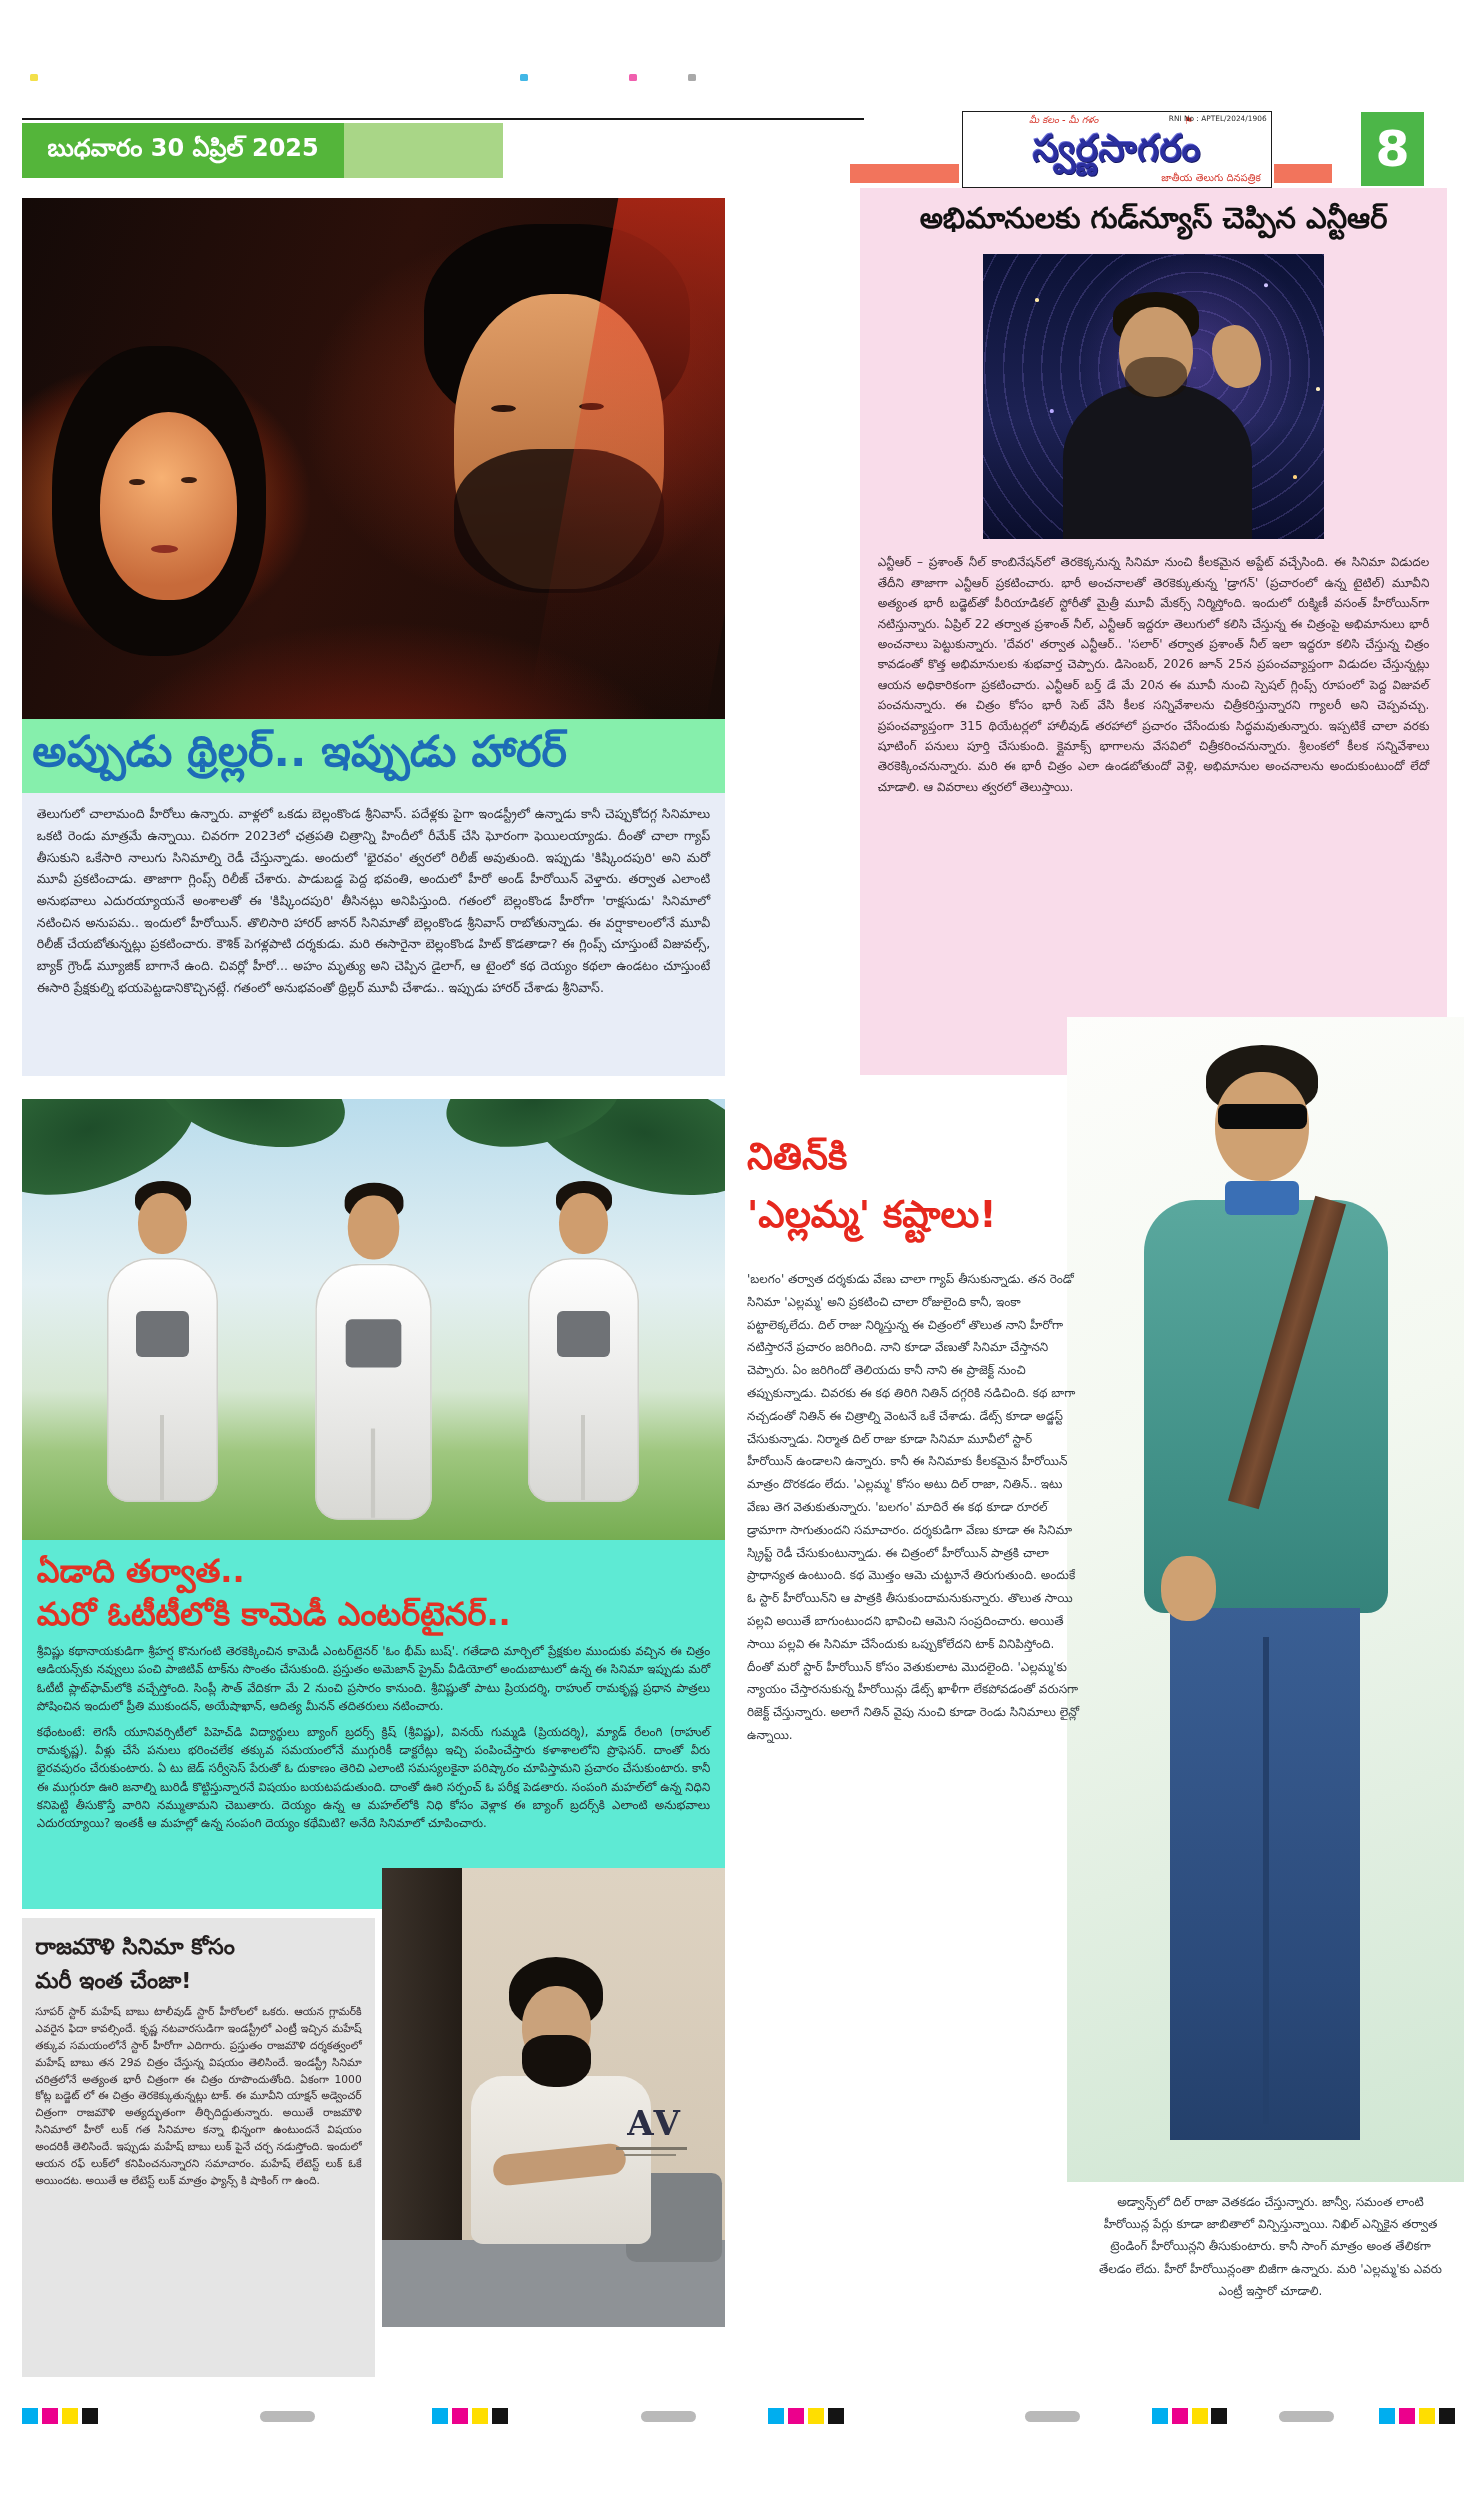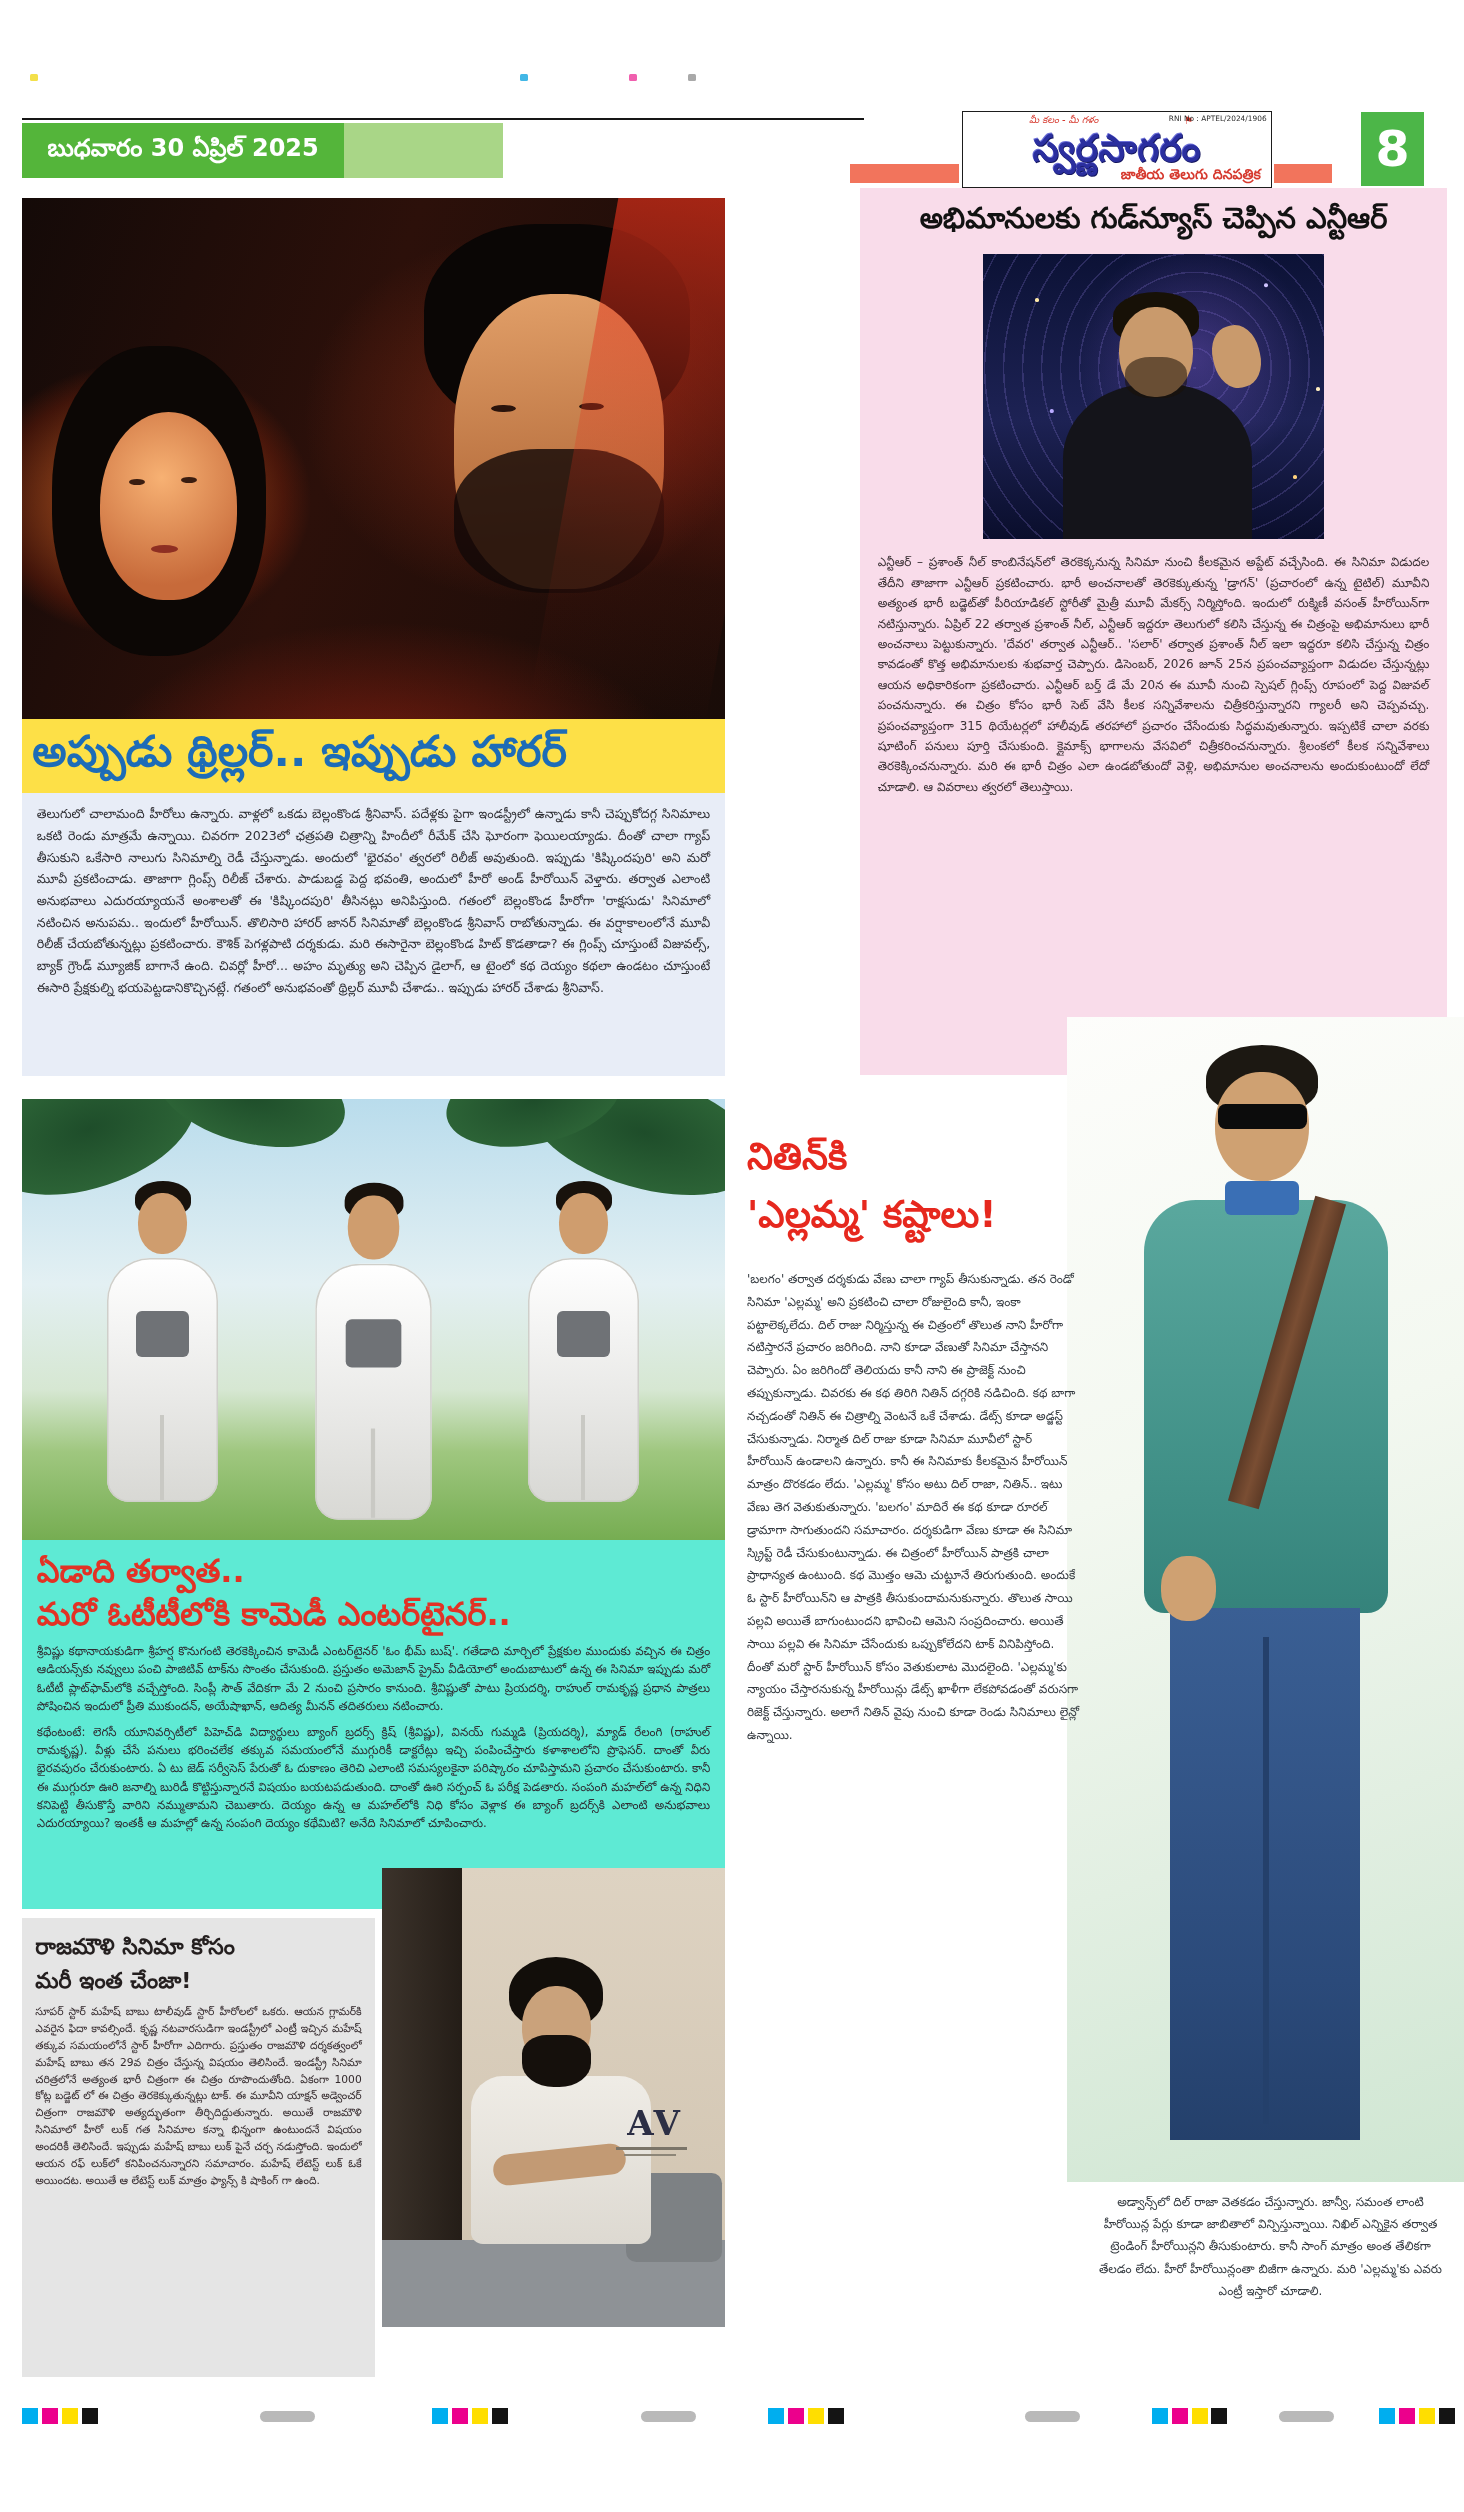--- a/index.html
+++ b/index.html
@@ -12,21 +12,21 @@
   .date-box{left:22px;top:123px;width:481px;height:55px;display:flex;}
   .date-box .dark{width:323px;height:100%;background:#54b53a;display:flex;align-items:center;justify-content:center;}
   .date-box .light{width:159px;height:100%;background:#a9d687;}
   .date-text{color:#ffffff;font-size:24px;font-weight:700;white-space:nowrap;}
   .masthead{left:962px;top:111px;width:310px;height:77px;background:#ffffff;border:1.5px solid #1d1d1d;box-sizing:border-box;}
   .m-tagline{left:66px;top:2.2px;font-size:9.6px;color:#d6392e;font-style:italic;white-space:nowrap;}
   .m-flag{left:221px;top:1.5px;font-size:10.3px;color:#d6392e;}
   .m-rni{right:4.4px;top:2.2px;position:absolute;font-size:7.4px;color:#2c2c2c;}
   .m-title{left:0;top:14.8px;width:100%;text-align:center;font-size:37px;font-weight:700;color:#2b2f9f;
            text-shadow:0.7px 0.7px 0 #14165e, -0.7px -0.7px 0 #6a6ed8;letter-spacing:0.7px;}
-  .m-sub{right:10.3px;bottom:1.5px;position:absolute;font-size:14px;font-weight:700;color:#d6392e;}
+  .m-sub{right:10.3px;bottom:1.5px;position:absolute;font-size:10px;font-weight:400;color:#d6392e;}
   .bar-left{left:850px;top:164px;width:109px;height:19px;background:#f2745c;}
   .bar-right{left:1274px;top:164px;width:58px;height:19px;background:#f2745c;}
   .pagenum{left:1361px;top:112px;width:63px;height:74px;background:#4cb648;display:flex;align-items:center;justify-content:center;}
   .pagenum span{color:#ffffff;font-size:49px;font-weight:700;}
   .topdot{position:absolute;top:74px;width:8px;height:6.6px;border-radius:1.5px;}
 
   
   .thr-photo{left:22px;top:198px;width:703px;height:521px;overflow:hidden;
     background:
       radial-gradient(ellipse 236px 192px at 17% 58%, rgba(255,128,48,.78), rgba(150,40,12,.30) 60%, transparent 72%),
@@ -40,21 +40,21 @@
   .thr-eyeL2{left:159px;top:279px;width:16px;height:5.9px;border-radius:50%;background:#3a1d10;}
   .thr-lipL{left:129px;top:347px;width:26.6px;height:8px;border-radius:50%;background:#8e2f22;}
   .thr-hairR{left:402px;top:26px;width:266px;height:207px;border-radius:42%;background:#0a0605;}
   .thr-faceR{left:432px;top:96px;width:210px;height:295px;border-radius:46% 46% 42% 42%;
              background:linear-gradient(175deg,#e2a069,#b06636 80%);}
   .thr-eyeR1{left:469px;top:207px;width:25px;height:7.4px;border-radius:50%;background:#2a140c;}
   .thr-eyeR2{left:557px;top:205px;width:25px;height:7.4px;border-radius:50%;background:#2a140c;}
   .thr-beard{left:432px;top:251px;width:210px;height:144px;border-radius:40% 40% 44% 44%;background:rgba(18,9,7,.82);}
   .thr-streak{right:-29.5px;top:-44px;width:177px;height:561px;transform:rotate(10deg);
               background:linear-gradient(rgba(225,48,26,.75),rgba(225,48,26,.08) 75%,transparent);}
-  .thr-band{left:22px;top:719px;width:703px;height:74px;background:#fde047;display:flex;align-items:center;}
+  .thr-band{left:22px;top:719px;width:703px;height:74px;background:#86efac;display:flex;align-items:center;}
   .thr-band h1{margin:0 0 0 10.3px;font-size:43px;font-weight:700;color:#1d6cb7;}
   .thr-body{left:22px;top:793px;width:703px;height:283px;background:#e8edf7;box-sizing:border-box;
             padding:10.3px 14.8px;font-size:12.6px;line-height:1.72;text-align:justify;color:#2e2e33;overflow:hidden;}
 
   
   .ntr-box{left:860px;top:188px;width:587px;height:887px;background:#f9dcea;box-sizing:border-box;overflow:hidden;}
   .ntr-head{margin:13.3px 19px 0;text-align:center;font-size:29px;font-weight:700;color:#121212;}
   .ntr-photo{position:relative;margin:11.8px auto 0;width:341px;height:285px;overflow:hidden;
     background:
       radial-gradient(circle at 62% 36%, rgba(130,95,215,.38), transparent 42%),

